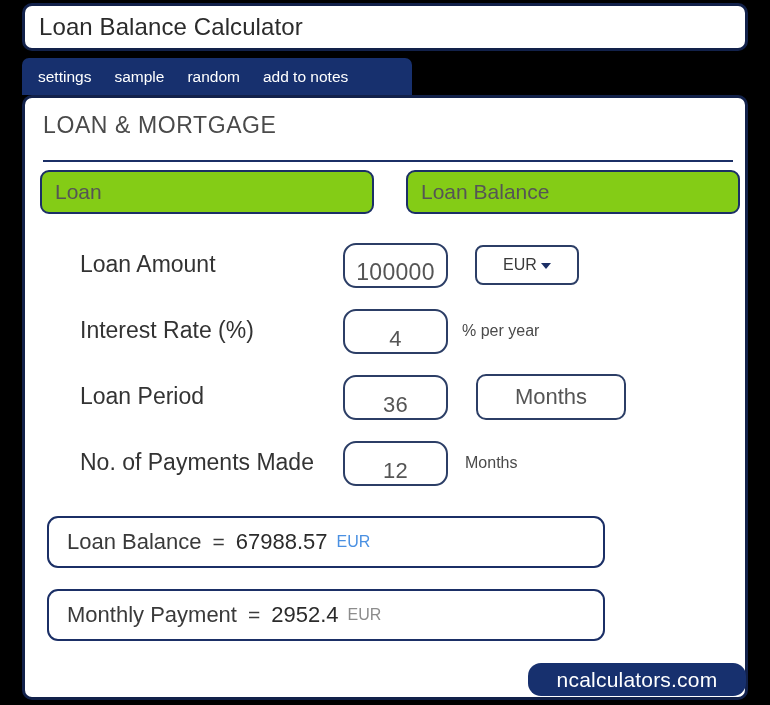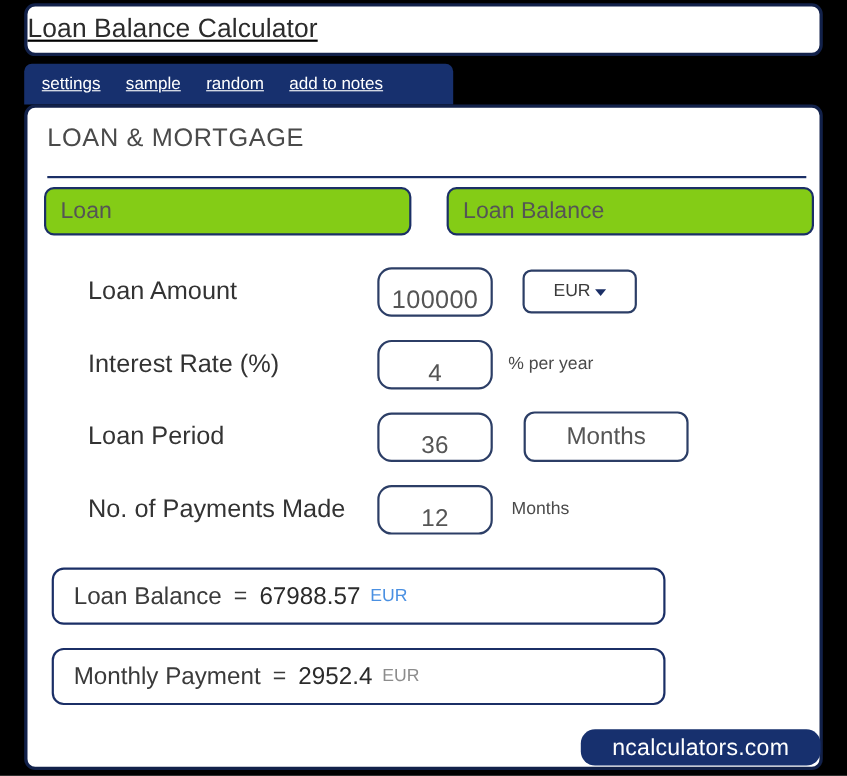--- a/index.html
+++ b/index.html
@@ -24,21 +24,21 @@
     position: absolute;
     left: 22px;
     top: 3px;
     width: 726px;
     height: 48px;
     background: #ffffff;
     border: 3px solid #12214a;
     border-radius: 10px;
     display: flex;
     align-items: center;
-    text-decoration: underline;
+    padding-left: 14px;
   }
   .title-text {
     font-size: 24px;
     color: #2b2b2b;
     letter-spacing: 0.1px;
     font-weight: 400;
   }
 
   
   .navbar {
@@ -53,21 +53,20 @@
     align-items: center;
     gap: 23px;
     padding-left: 16px;
   }
   .nav-item {
     color: #ffffff;
     font-size: 15.5px;
     font-weight: 400;
     white-space: nowrap;
     cursor: pointer;
-    text-decoration: underline;
   }
 
   
   .panel {
     position: absolute;
     left: 22px;
     top: 95px;
     width: 726px;
     height: 605px;
     background: #ffffff;

